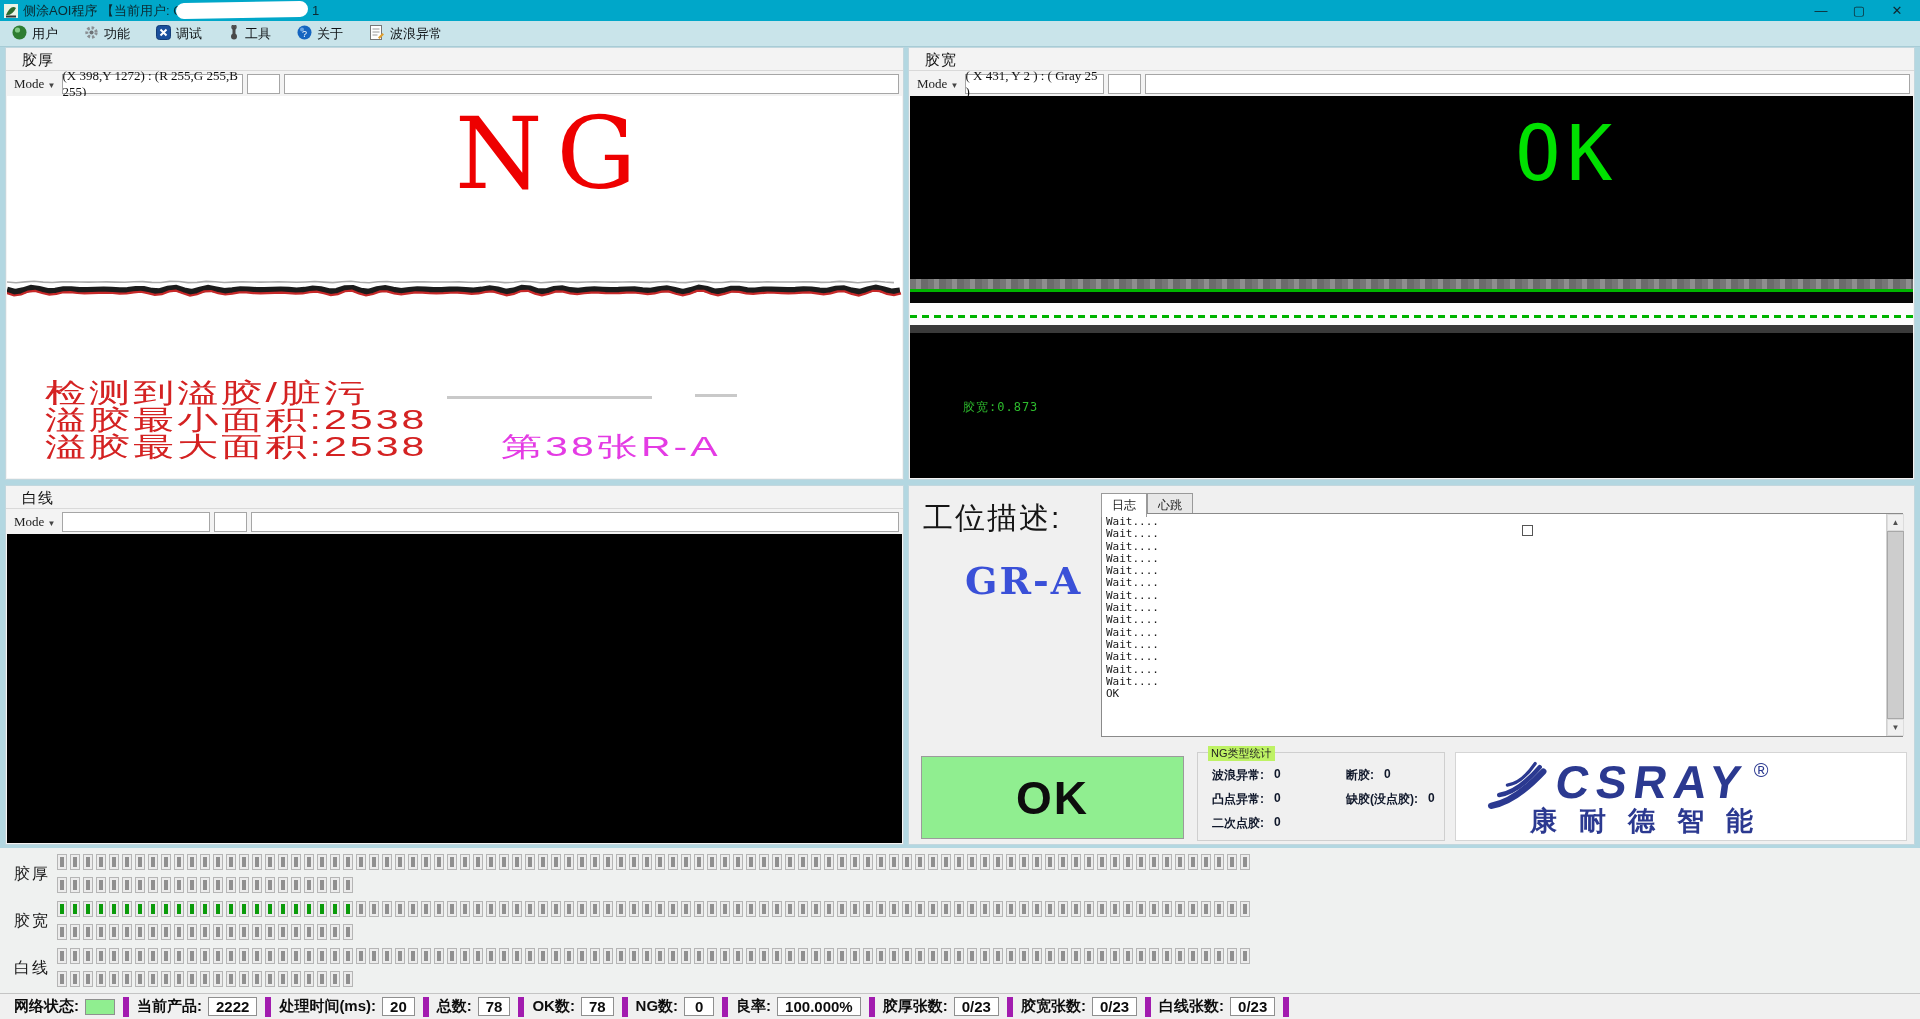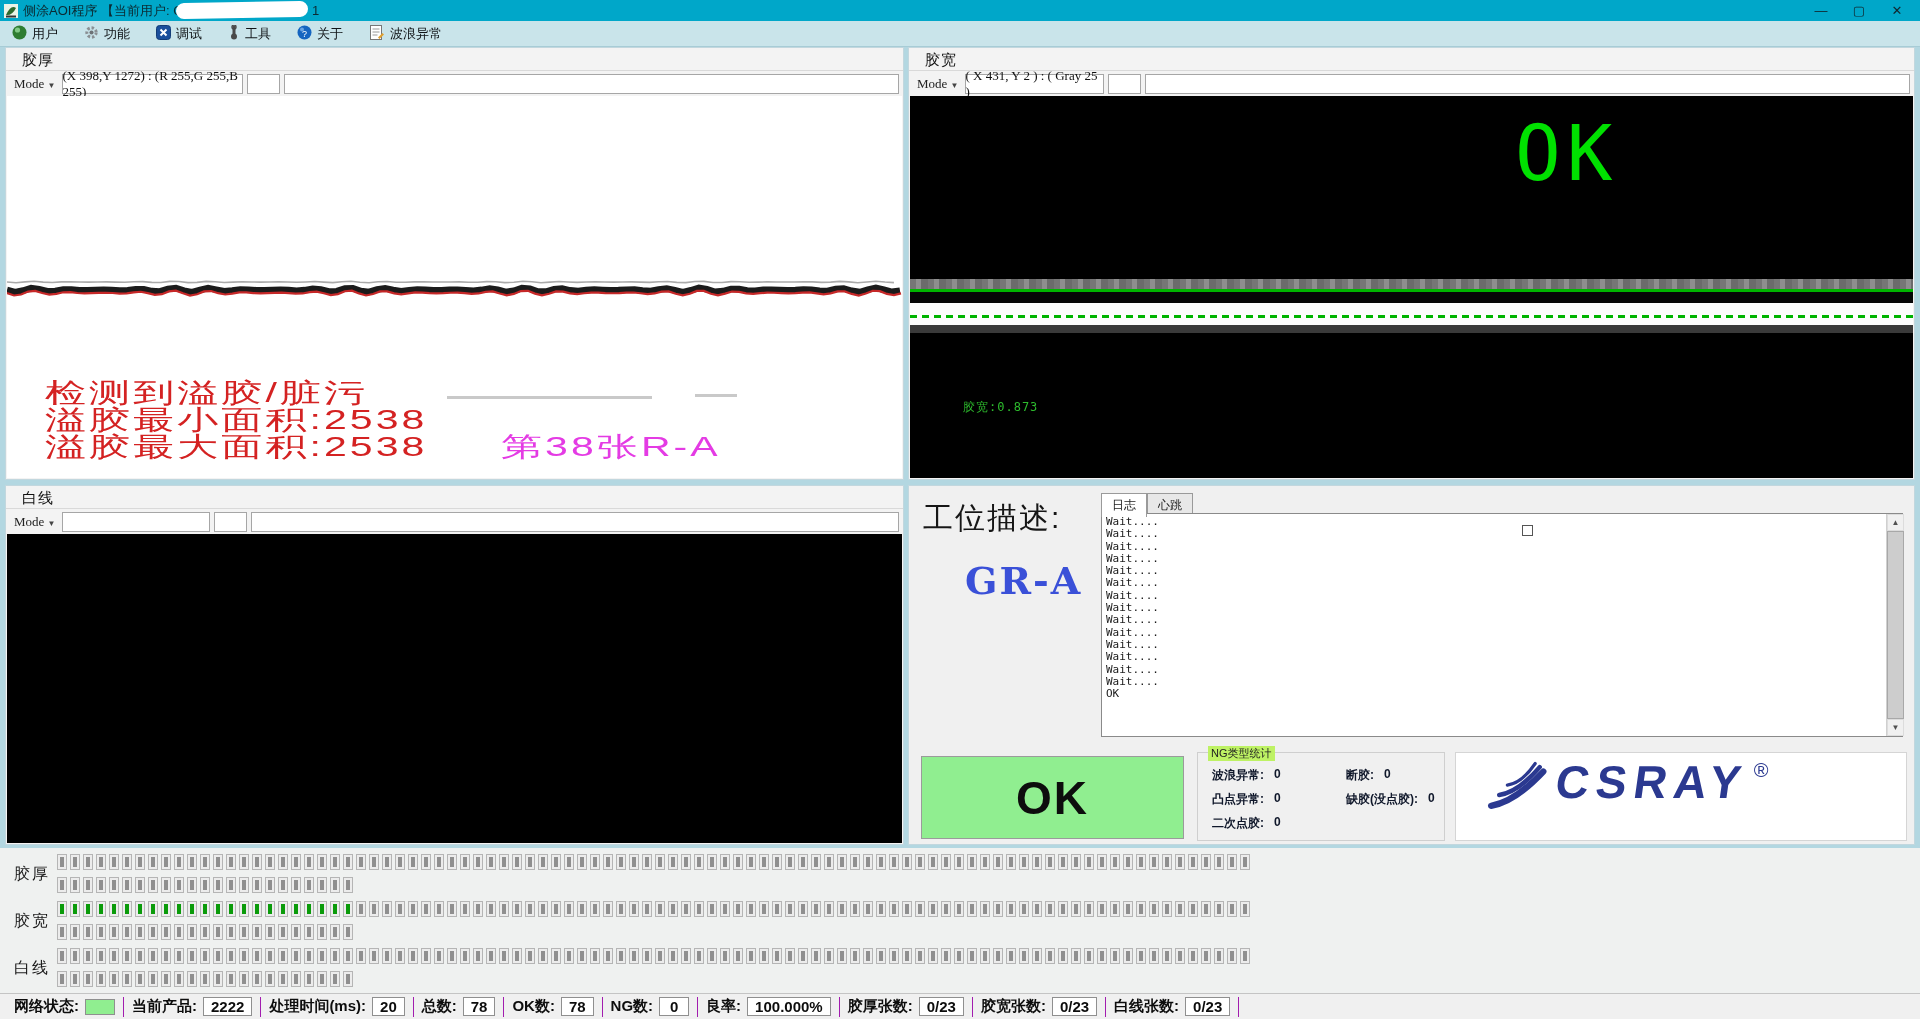--- a/index.html
+++ b/index.html
@@ -127,21 +127,21 @@
   .sq { width:10px; height:16px; border:1px solid #b5b5b5; background:#ececec; position:relative; }
   .sq::after { content:""; position:absolute; left:2px; top:2px; right:2px; bottom:2px;
                background:#8f8f8f; }
   .sq.green::after { background:#0a9b0a; }
 
   
   #statusbar { position:absolute; left:0; top:993px; width:1920px; height:26px;
                background:#f0f0f0; border-top:1px solid #c4c4c4; display:flex;
                align-items:center; padding-left:6px; }
   .sb-item { display:flex; align-items:center; padding:0 8px; height:20px;
-             border-right:1px solid #a21caf; }
+             border-right:6px solid #a21caf; }
   .sb-label { font-size:15px; font-weight:bold; color:#0d0d0d; white-space:nowrap;
               margin-right:6px; }
   .sb-value { background:#fff; border:1px solid #8f8f8f; font-size:15px; font-weight:bold;
               color:#0d0d0d; padding:0 7px; min-width:30px; height:19px; display:flex;
               align-items:center; justify-content:center; }
   .sb-swatch { width:30px; height:16px; background:#90ee90; border:1px solid #8f8f8f; }
 </style>
 </head>
 <body>
 
@@ -215,20 +215,21 @@
 
   <div class="panel" id="p-jh">
     <div class="panel-title">胶厚</div>
     <div class="tb" style="top:22px;">
       <span class="mode"><span>Mode</span> <span class="arr">▼</span></span>
       <div class="tb-box" style="width:186px;">(X 398,Y 1272) : (R 255,G 255,B 255)</div>
       <div class="tb-box" style="width:34px;"></div>
       <div class="tb-box" style="width:630px;"></div>
     </div>
     <div class="img-area">
+      <div class="ng-text">NG</div>
       <div class="strip-l">
         <svg id="squiggle" width="100%" height="100%" viewBox="0 0 890 26" preserveAspectRatio="none">
             <path d="M0 4 L9 4.80 L18 3.92 L27 3.30 L36 4.12 L45 4.49 L54 3.89 L63 3.75 L72 4.07 L81 4.10 L90 3.96 L99 3.92 L108 4.08 L117 4.18 L126 3.79 L135 3.67 L144 4.40 L153 4.45 L162 3.42 L171 3.53 L180 4.66 L189 4.39 L198 3.38 L207 3.74 L216 4.45 L225 4.12 L234 3.75 L243 3.96 L252 4.10 L261 4.01 L270 3.90 L279 3.99 L288 4.23 L297 3.98 L306 3.54 L315 4.09 L324 4.66 L333 3.81 L342 3.24 L351 4.27 L360 4.70 L369 3.70 L378 3.48 L387 4.24 L396 4.29 L405 3.85 L414 3.88 L423 4.07 L432 4.06 L441 3.93 L450 3.90 L459 4.20 L468 4.20 L477 3.59 L486 3.72 L495 4.63 L504 4.29 L513 3.25 L522 3.77 L531 4.73 L540 4.13 L549 3.43 L558 3.96 L567 4.34 L576 4.00 L585 3.85 L594 4.01 L603 4.08 L612 3.98 L621 3.84 L630 4.08 L639 4.35 L648 3.81 L657 3.46 L666 4.34 L675 4.65 L684 3.55 L693 3.37 L702 4.48 L711 4.49 L720 3.60 L729 3.71 L738 4.25 L747 4.13 L756 3.88 L765 3.95 L774 4.07 L783 4.05 L792 3.83 L801 3.91 L810 4.37 L819 4.12 L828 3.39 L837 3.90 L846 4.77 L855 4.03 L864 3.21 L873 4.04 L882 4.65" stroke="#aaaaaa" stroke-width="1.6" fill="none"></path>
             <path d="M0 12 L8 14.18 L16 12.56 L24 10.14 L32 11.09 L40 13.24 L48 12.90 L56 11.40 L64 11.38 L72 12.19 L80 12.31 L88 11.97 L96 11.77 L104 11.96 L112 12.46 L120 12.27 L128 11.16 L136 11.24 L144 13.09 L152 13.43 L160 10.99 L168 10.02 L176 12.57 L184 14.15 L192 11.99 L200 10.15 L208 11.58 L216 13.24 L224 12.52 L232 11.39 L240 11.63 L248 12.21 L256 12.21 L264 11.91 L272 11.72 L280 12.06 L288 12.64 L296 12.11 L304 10.85 L312 11.44 L320 13.52 L328 13.19 L336 10.49 L344 10.27 L352 13.10 L360 13.92 L368 11.50 L376 10.33 L384 12.01 L392 13.11 L400 12.21 L408 11.46 L416 11.81 L424 12.21 L432 12.15 L440 11.84 L448 11.66 L456 12.23 L464 12.81 L472 11.85 L480 10.58 L488 11.79 L496 13.86 L504 12.79 L512 10.10 L520 10.68 L528 13.51 L536 13.55 L544 11.12 L552 10.64 L560 12.31 L568 12.89 L576 12.00 L584 11.58 L592 11.93 L600 12.21 L608 12.12 L616 11.72 L624 11.62 L632 12.48 L640 12.91 L648 11.47 L656 10.43 L664 12.26 L672 14.06 L680 12.26 L688 9.87 L696 11.20 L704 13.74 L712 13.08 L720 10.90 L728 11.02 L736 12.49 L744 12.63 L752 11.87 L760 11.69 L768 12.00 L776 12.23 L784 12.08 L792 11.54 L800 11.65 L808 12.79 L816 12.90 L824 11.03 L832 10.43 L840 12.79 L848 14.07 L856 11.69 L864 9.84 L872 11.76 L880 13.79 L888 12.59" stroke="#1b1b1b" stroke-width="6.5" fill="none"></path>
             <path d="M0 15 L7 17.48 L14 16.49 L21 13.54 L28 12.85 L35 15.03 L42 16.69 L49 15.83 L56 14.29 L63 14.17 L70 15.02 L77 15.42 L84 15.17 L91 14.84 L98 14.73 L105 15.02 L112 15.54 L119 15.43 L126 14.33 L133 13.74 L140 15.11 L147 16.89 L154 16.16 L161 13.45 L168 12.66 L175 15.22 L182 17.52 L189 16.27 L196 13.46 L203 13.07 L210 15.18 L217 16.51 L224 15.62 L231 14.36 L238 14.37 L245 15.06 L252 15.33 L259 15.13 L266 14.81 L273 14.68 L280 15.07 L287 15.71 L294 15.46 L301 14.11 L308 13.58 L315 15.28 L322 17.11 L329 16.07 L336 13.22 L343 12.70 L350 15.43 L357 17.49 L364 16.04 L371 13.44 L378 13.32 L385 15.30 L392 16.31 L399 15.43 L406 14.45 L413 14.54 L420 15.07 L427 15.28 L434 15.11 L441 14.76 L448 14.60 L455 15.14 L462 15.91 L469 15.47 L476 13.86 L483 13.46 L490 15.48 L497 17.29 L504 15.93 L511 13.03 L518 12.80 L525 15.64 L532 17.41 L539 15.80 L546 13.46 L553 13.58 L560 15.37 L567 16.10 L574 15.28 L581 14.54 L588 14.66 L595 15.08 L602 15.26 L609 15.10 L616 14.66 L623 14.50 L630 15.25 L637 16.12 L644 15.45 L651 13.61 L658 13.38 L665 15.71 L672 17.43 L679 15.76 L686 12.87 L693 12.95 L700 15.81 L707 17.28 L714 15.58 L721 13.53 L728 13.84 L735 15.41 L742 15.89 L749 15.17 L756 14.63 L763 14.75 L770 15.09 L777 15.28 L784 15.10 L791 14.53 L798 14.40 L805 15.40 L812 16.34 L819 15.38 L826 13.35 L833 13.35 L840 15.94 L847 17.52 L854 15.56 L861 12.77 L868 13.14 L875 15.95 L882 17.10 L889 15.37" stroke="#c62828" stroke-width="2.2" fill="none"></path>
           </svg>
       </div>
       <div class="gray-dash" style="left:440px; top:300px; width:205px;"></div>
       <div class="gray-dash" style="left:688px; top:298px; width:42px;"></div>
       <div class="overlay-red">
@@ -344,20 +345,21 @@
         <span>
           <svg viewBox="0 0 70 60" width="66" height="54">
             <path d="M4 52 Q30 48 62 14" stroke="#2b3990" stroke-width="7" fill="none" stroke-linecap="round"></path>
             <path d="M13 40 Q34 37 58 9" stroke="#2b3990" stroke-width="5" fill="none" stroke-linecap="round"></path>
             <path d="M22 29 Q38 27 53 5" stroke="#2b3990" stroke-width="3.5" fill="none" stroke-linecap="round"></path>
           </svg>
         </span>
         <span class="logo-word">CSRAY</span>
         <span class="logo-reg">®</span>
       </div>
+      <div class="logo-sub">康耐德智能</div>
     </div>
   </div>
 
   <div id="indicators">
       <div class="ind-group" style="top: 4px;">
         <span class="ind-label">胶厚</span>
         <div class="ind-row" style="top: 2px;">
           <div class="sq"></div>
           <div class="sq"></div>
           <div class="sq"></div>

